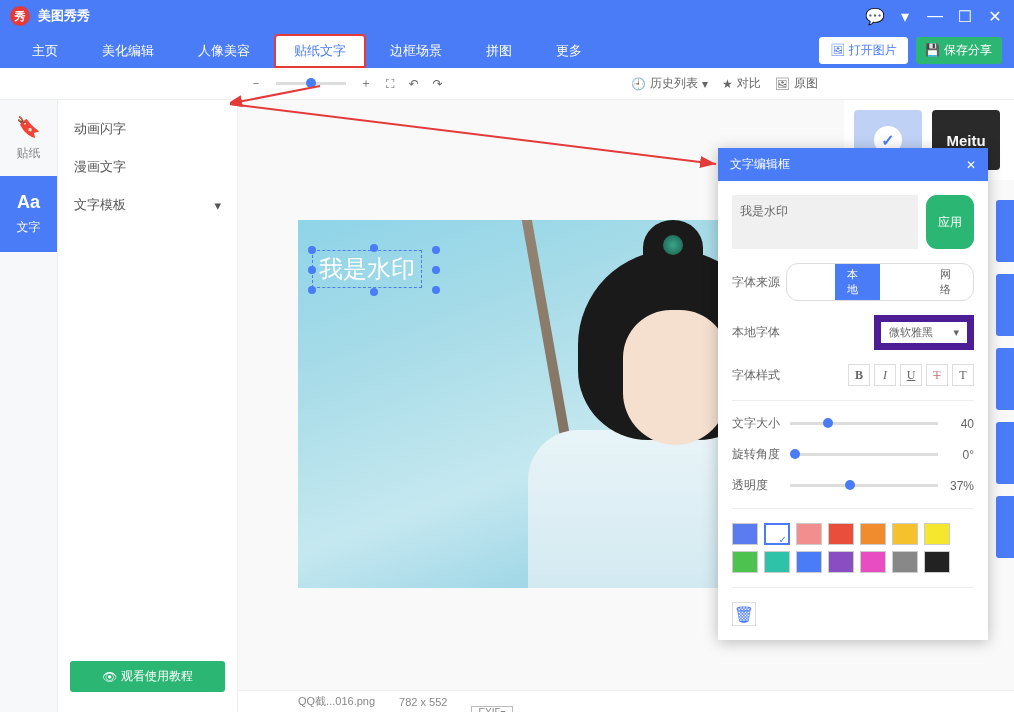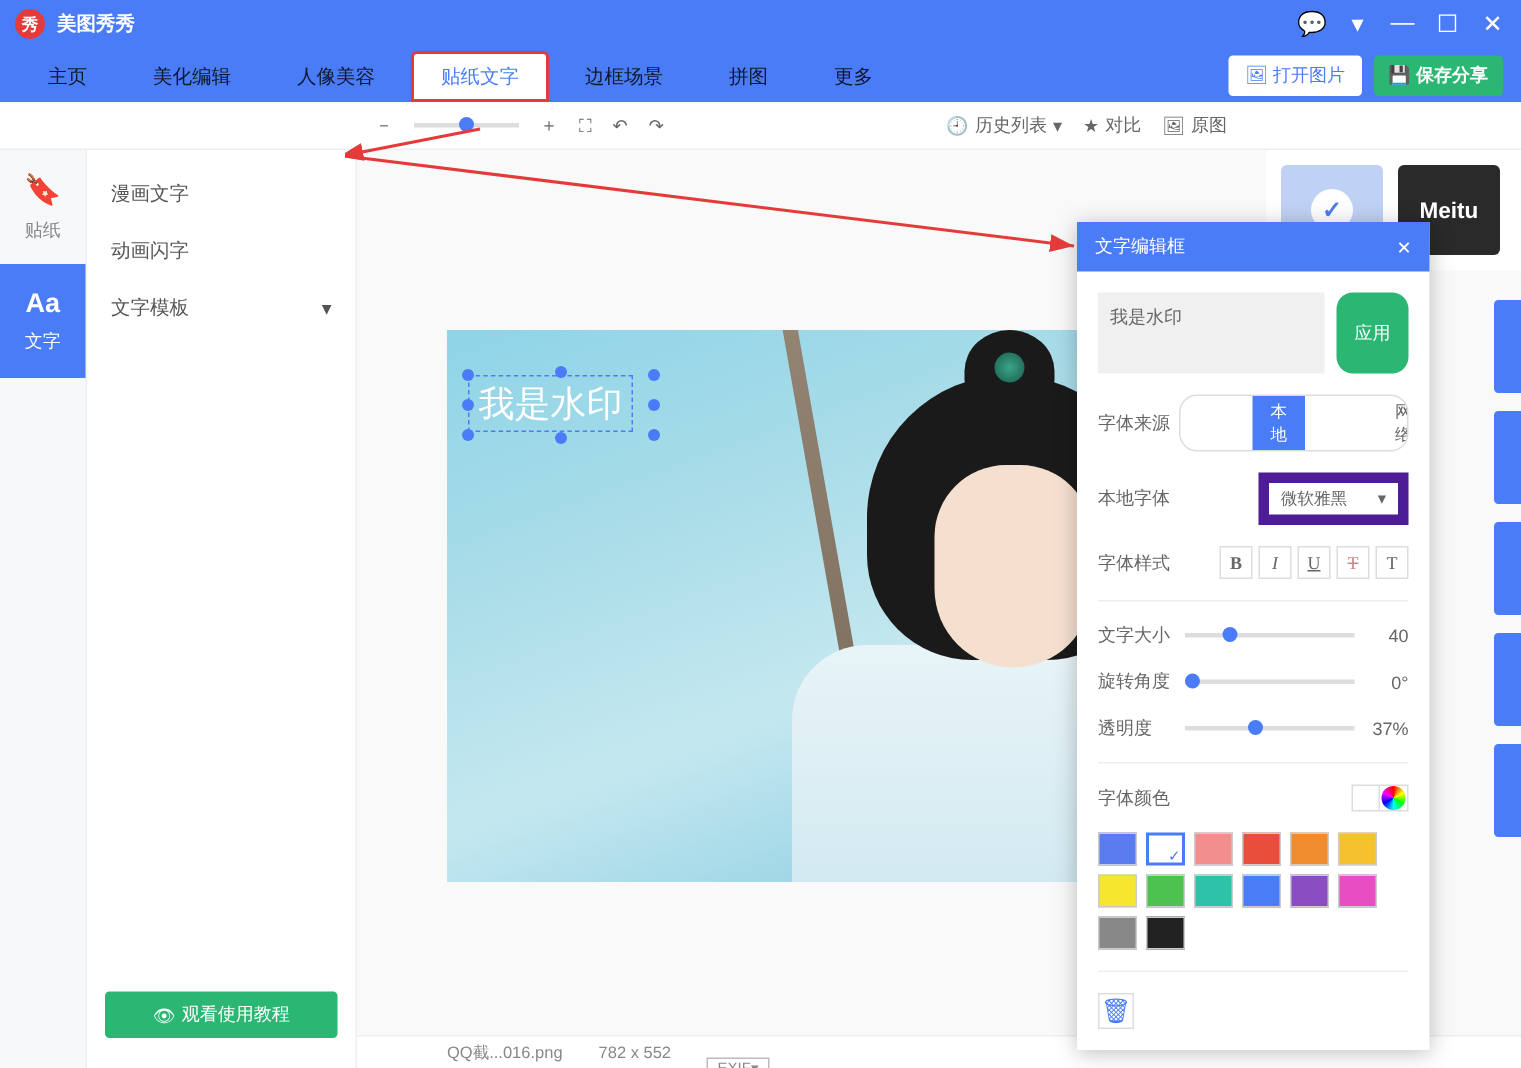--- a/index.html
+++ b/index.html
@@ -7,26 +7,26 @@
 
     
     .titlebar { height: 32px; background: #4a7cf8; display: flex; align-items: center; padding: 0 10px; color: #fff; }
     .logo-circle { width: 20px; height: 20px; border-radius: 50%; background: #e43a3a; display: flex; align-items: center; justify-content: center; font-size: 11px; font-weight: bold; color: #fff; }
     .app-title { margin-left: 8px; font-size: 13px; font-weight: bold; }
     .titlebar-right { margin-left: auto; display: flex; align-items: center; gap: 12px; }
     .titlebar-right .win-btn { width: 18px; height: 18px; display: flex; align-items: center; justify-content: center; cursor: pointer; }
 
     
     .main-tabs { height: 36px; background: #4a7cf8; display: flex; align-items: flex-end; padding: 0 12px; gap: 4px; }
-    .tab { padding: 8px 20px; color: #0f172a; font-size: 13px; cursor: pointer; border-radius: 4px 4px 0 0; }
+    .tab { padding: 8px 20px; color: #ffffff; font-size: 13px; cursor: pointer; border-radius: 4px 4px 0 0; }
     .tab.active { background: #fff; color: #4a7cf8; }
     .tab.highlighted { border: 2px solid #e43a3a; padding: 6px 18px; }
     .main-tabs-right { margin-left: auto; display: flex; gap: 8px; align-items: center; padding-bottom: 4px; }
     .btn-open { background: #fff; color: #4a7cf8; border: 1px solid #fff; padding: 4px 10px; border-radius: 3px; font-size: 12px; cursor: pointer; }
-    .btn-save { background: #2bb673; color: #fff; border: none; padding: 5px 10px; border-radius: 3px; font-size: 12px; cursor: pointer; font-weight: bold; }
+    .btn-save { background: #2bb673; color: #fff; border: none; padding: 5px 10px; border-radius: 3px; font-size: 12px; cursor: pointer; }
 
     
     .toolbar { height: 32px; background: #fff; border-bottom: 1px solid #eee; display: flex; align-items: center; padding: 0 12px 0 250px; gap: 14px; color: #666; font-size: 12px; }
     .tool-icon { cursor: pointer; display: flex; align-items: center; gap: 4px; }
     .slider-track { width: 70px; height: 3px; background: #ddd; position: relative; }
     .slider-thumb { width: 10px; height: 10px; border-radius: 50%; background: #4a7cf8; position: absolute; top: -4px; left: 30px; }
 
     
     .body { display: flex; height: calc(100% - 100px); }
 
@@ -57,21 +57,21 @@
     
     .right-thumbs { position: absolute; right: 0; top: 0; width: 170px; background: #fff; padding: 10px; display: flex; gap: 10px; }
     .thumb { width: 68px; height: 60px; display: flex; align-items: center; justify-content: center; font-size: 15px; font-weight: bold; border-radius: 4px; cursor: pointer; }
     .thumb1 { background: #bfd1f5; color: #9aaed8; position: relative; }
     .thumb1-check { position: absolute; width: 28px; height: 28px; background: #fff; border-radius: 50%; display: flex; align-items: center; justify-content: center; color: #4a7cf8; font-size: 16px; }
     .thumb2 { background: #2a2a2a; color: #fff; }
     .side-tabs { position: absolute; right: 0; top: 100px; width: 18px; display: flex; flex-direction: column; gap: 12px; }
     .side-tab { width: 18px; height: 62px; background: #4a7cf8; border-radius: 3px 0 0 3px; }
 
     
-    .text-editor { position: absolute; left: 718px; top: 148px; width: 235px; background: #fff; box-shadow: 0 2px 14px rgba(0,0,0,0.25); z-index: 100; }
+    .text-editor { position: absolute; left: 718px; top: 148px; width: 270px; background: #fff; box-shadow: 0 2px 14px rgba(0,0,0,0.25); z-index: 100; }
     .editor-header { background: #4a7cf8; color: #fff; padding: 8px 12px; font-size: 12px; display: flex; justify-content: space-between; align-items: center; }
     .editor-header .close { cursor: pointer; }
     .editor-body { padding: 14px; display: flex; flex-direction: column; gap: 14px; }
     .editor-input-row { display: flex; gap: 8px; }
     .editor-textarea { flex: 1; background: #f0f0f0; border: none; padding: 8px; font-size: 12px; color: #666; height: 54px; resize: none; }
     .btn-apply { background: #2bb673; color: #fff; border: none; padding: 0 12px; border-radius: 11px; font-size: 12px; cursor: pointer; }
     .editor-row { display: flex; align-items: center; font-size: 12px; color: #666; }
     .editor-row .label { width: 54px; flex-shrink: 0; }
     .pill-group { margin-left: auto; display: flex; border: 1px solid #ddd; border-radius: 12px; overflow: hidden; }
     .pill { padding: 3px 12px; font-size: 11px; cursor: pointer; margin-left: 48px; }
@@ -150,22 +150,22 @@
       <span style="font-size:20px;color:#4a7cf8">🔖</span>
       <span>贴纸</span>
     </div>
     <div class="rail-item active">
       <span style="font-size:18px;font-weight:bold">Aa</span>
       <span>文字</span>
     </div>
   </div>
 
   <div class="left-panel">
+    <div class="panel-item">动画闪字</div>
     <div class="panel-item">漫画文字</div>
-    <div class="panel-item">动画闪字</div>
     <div class="panel-item">
       <span>文字模板</span>
       <span>▾</span>
     </div>
     <button class="btn-tutorial">👁 <span>观看使用教程</span></button>
   </div>
 
   <div class="canvas-area">
     <div class="canvas-image">
       <div class="person-shape">
@@ -254,27 +254,20 @@
       <span class="range-val">0°</span>
     </div>
     <div class="editor-row">
       <span class="label">透明度</span>
       <div class="range-slider">
           <div class="range-thumb" style="left:37%"></div>
         </div>
       <span class="range-val">37%</span>
     </div>
     <div style="border-top:1px solid #eee"></div>
-    <div class="editor-row">
-      <span class="label">字体颜色</span>
-      <div class="color-preview">
-        <div class="color-preview-swatch"></div>
-          <div class="color-hue"></div>
-      </div>
-    </div>
     <div class="color-grid" id="color-grid">
         <div class="color-swatch" style="background: rgb(91, 124, 240);"></div>
         <div class="color-swatch selected" style="background: rgb(255, 255, 255);"></div>
         <div class="color-swatch" style="background: rgb(242, 142, 142);"></div>
         <div class="color-swatch" style="background: rgb(233, 78, 60);"></div>
         <div class="color-swatch" style="background: rgb(240, 140, 46);"></div>
         <div class="color-swatch" style="background: rgb(245, 194, 46);"></div>
         <div class="color-swatch" style="background: rgb(245, 231, 46);"></div>
         <div class="color-swatch" style="background: rgb(78, 194, 78);"></div>
         <div class="color-swatch" style="background: rgb(46, 194, 168);"></div>

